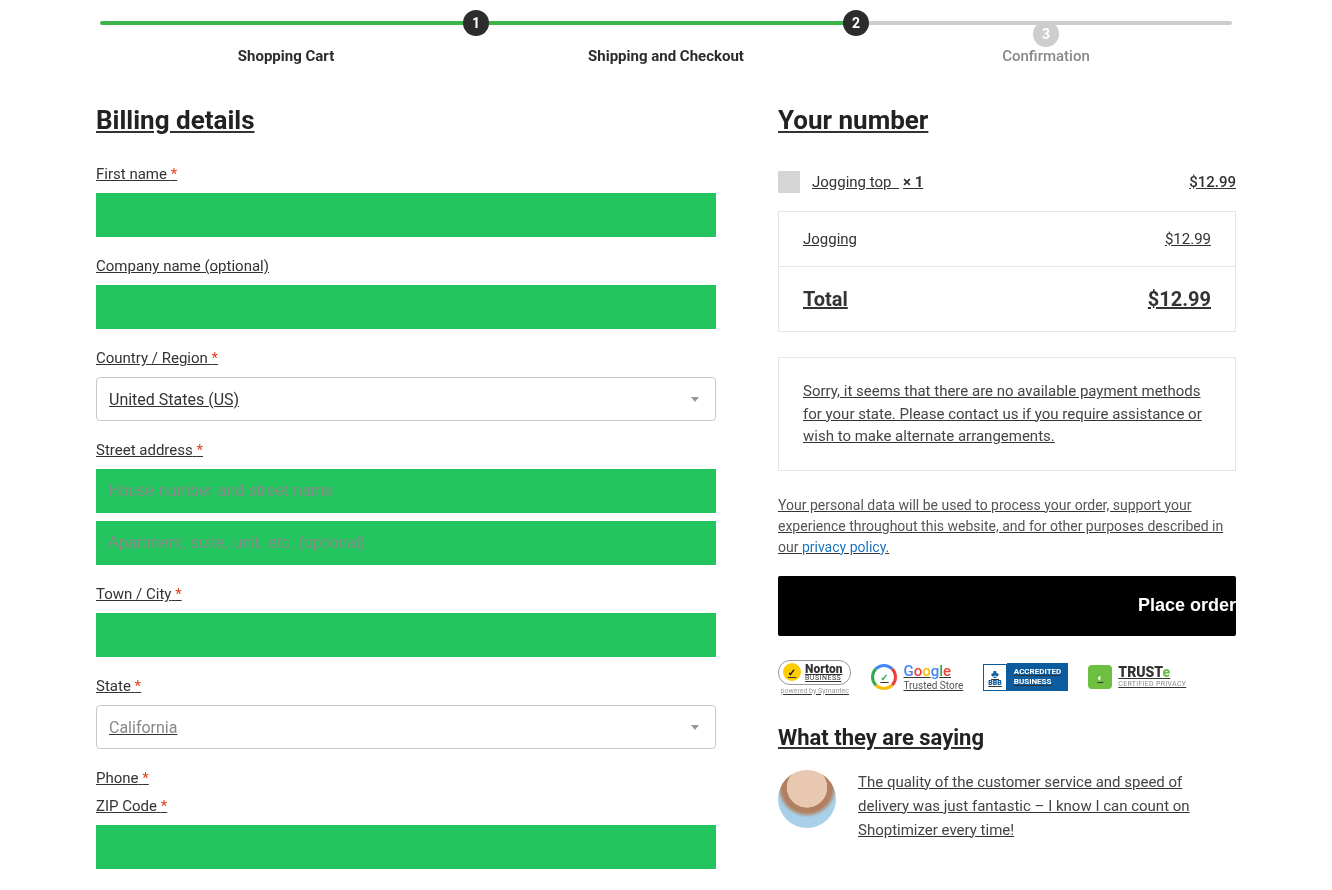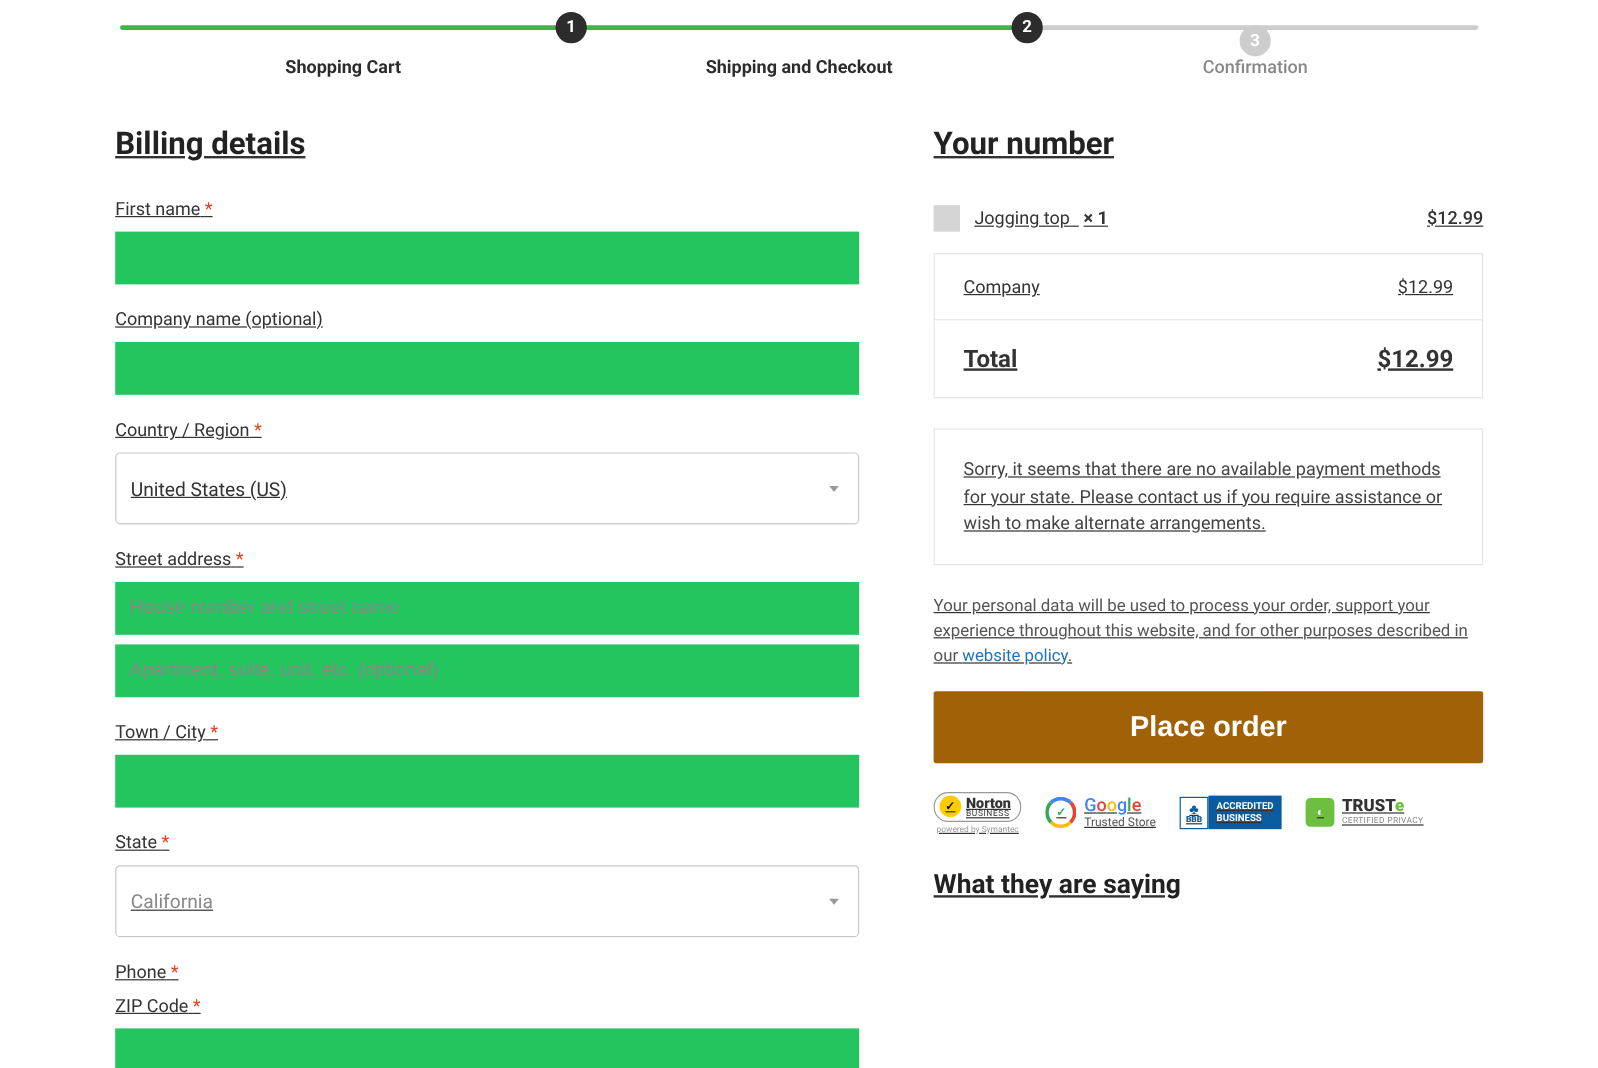--- a/index.html
+++ b/index.html
@@ -25,37 +25,37 @@
 h2 { font-size: 26px; font-weight: 700; color: #222; margin-bottom: 30px; }
 
 
 .row { display: flex; gap: 26px; margin-bottom: 20px; }
 .field { flex: 1; margin-bottom: 20px; }
 .row .field { margin-bottom: 0; }
 .label { font-size: 15px; color: #333; margin-bottom: 10px; display: block; }
 .req { color: #e2401c; }
 .input { width: 100%; height: 44px; background: #22c55e; border: none; padding: 0 12px; font-size: 16px; color: #333; }
 .input::placeholder { color: #888; }
-.select { width: 100%; height: 60px; border: 1px solid #c9c9c9; border-radius: 4px; background: #fff; padding: 0 12px; font-size: 16px; color: #333; display: flex; align-items: center; justify-content: space-between; cursor: pointer; }
+.select { width: 100%; height: 44px; border: 1px solid #c9c9c9; border-radius: 4px; background: #fff; padding: 0 12px; font-size: 16px; color: #333; display: flex; align-items: center; justify-content: space-between; cursor: pointer; }
 .select .caret { width: 0; height: 0; border-left: 4px solid transparent; border-right: 4px solid transparent; border-top: 5px solid #999; margin-right: 4px; }
 
 
 .order-line { display: flex; align-items: center; padding: 6px 0 18px; font-size: 15px; }
 .thumb { width: 22px; height: 22px; background: #d5d5d5; margin-right: 12px; }
 .order-line .name { flex: 1; }
 .order-line .qty { font-weight: 700; margin-left: 4px; }
 .order-line .price { font-weight: 500; }
 .totals { border: 1px solid #e5e5e5; margin-bottom: 25px; }
 .trow { display: flex; justify-content: space-between; padding: 18px 24px; font-size: 15px; }
 .trow + .trow { border-top: 1px solid #e5e5e5; }
 .trow.total { font-size: 20px; font-weight: 700; padding: 20px 24px; }
 .notice { border: 1px solid #e5e5e5; padding: 22px 24px; font-size: 15px; color: #444; line-height: 1.5; margin-bottom: 24px; }
 .privacy { font-size: 14px; color: #555; line-height: 1.5; margin-bottom: 18px; }
 .privacy a { color: #1e73be; text-decoration: none; }
-.place-order { width: 100%; height: 60px; background: #a16207; color: #fff; border: none; font-size: 24px; font-weight: 700; cursor: pointer; border-radius: 2px; }
+.place-order { width: 100%; height: 60px; background: #000000; color: #fff; border: none; font-size: 18px; font-weight: 700; cursor: pointer; border-radius: 2px; text-align: right; }
 .badges { display: flex; gap: 20px; margin: 24px 0 30px; align-items: center; flex-wrap: nowrap; }
 .badge { display: flex; align-items: center; font-size: 10px; }
 .testimonial-heading { font-size: 22px; font-weight: 700; margin-bottom: 20px; color: #222; }
 .testimonial { display: flex; gap: 22px; align-items: flex-start; }
 .avatar { width: 58px; height: 58px; border-radius: 50%; background: radial-gradient(circle at 50% 30%, #e8c8b0 40%, #b08060 41% 50%, #a8d0e8 60%); flex-shrink: 0; }
 .testimonial p { font-size: 15px; color: #444; line-height: 1.6; }
 </style>
 </head>
 <body>
 
@@ -139,33 +139,33 @@
       <h2>Your number</h2>
 
       <div class="order-line">
         <div class="thumb"></div>
         <div class="name"><span>Jogging top</span>&nbsp;&nbsp;<span class="qty">× 1</span></div>
         <div class="price">$12.99</div>
       </div>
 
       <div class="totals">
         <div class="trow">
-          <span>Company</span>
+          <span>Jogging</span>
           <span>$12.99</span>
         </div>
         <div class="trow total">
           <span>Total</span>
           <span>$12.99</span>
         </div>
       </div>
 
       <div class="notice">Sorry, it seems that there are no available payment methods for your state. Please contact us if you require assistance or wish to make alternate arrangements.</div>
 
       <p class="privacy">
-        <span>Your personal data will be used to process your order, support your experience throughout this website, and for other purposes described in our </span><a href="#">website policy</a>.
+        <span>Your personal data will be used to process your order, support your experience throughout this website, and for other purposes described in our </span><a href="#">privacy policy</a>.
       </p>
 
       <button class="place-order">Place order</button>
 
       <div class="badges">
 
         <div class="badge">
           <div style="display:flex;flex-direction:column;align-items:center;">
             <div style="display:flex;align-items:center;border:1px solid #999;border-radius:12px;padding:2px 8px 2px 4px;">
               <span style="width:18px;height:18px;border-radius:50%;background:#ffcc00;display:flex;align-items:center;justify-content:center;font-weight:900;color:#000;margin-right:4px;">✓</span>
@@ -202,15 +202,19 @@
         <div class="badge">
           <span style="width:24px;height:24px;background:#6cbf3f;border-radius:4px;display:flex;align-items:center;justify-content:center;color:#fff;font-weight:900;margin-right:6px;">◐</span>
           <div style="line-height:1.1;">
             <div style="font-weight:900;font-size:14px;"><span>TRUST</span><span style="color:#6cbf3f;">e</span></div>
             <div style="font-size:7px;color:#888;letter-spacing:0.3px;">CERTIFIED PRIVACY</div>
           </div>
         </div>
       </div>
 
       <h3 class="testimonial-heading">What they are saying</h3>
+      <div class="testimonial">
+        <div class="avatar"></div>
+        <p>The quality of the customer service and speed of delivery was just fantastic – I know I can count on Shoptimizer every time!</p>
+      </div>
     </div>
   </div>
 </div>
 
 </body></html>

